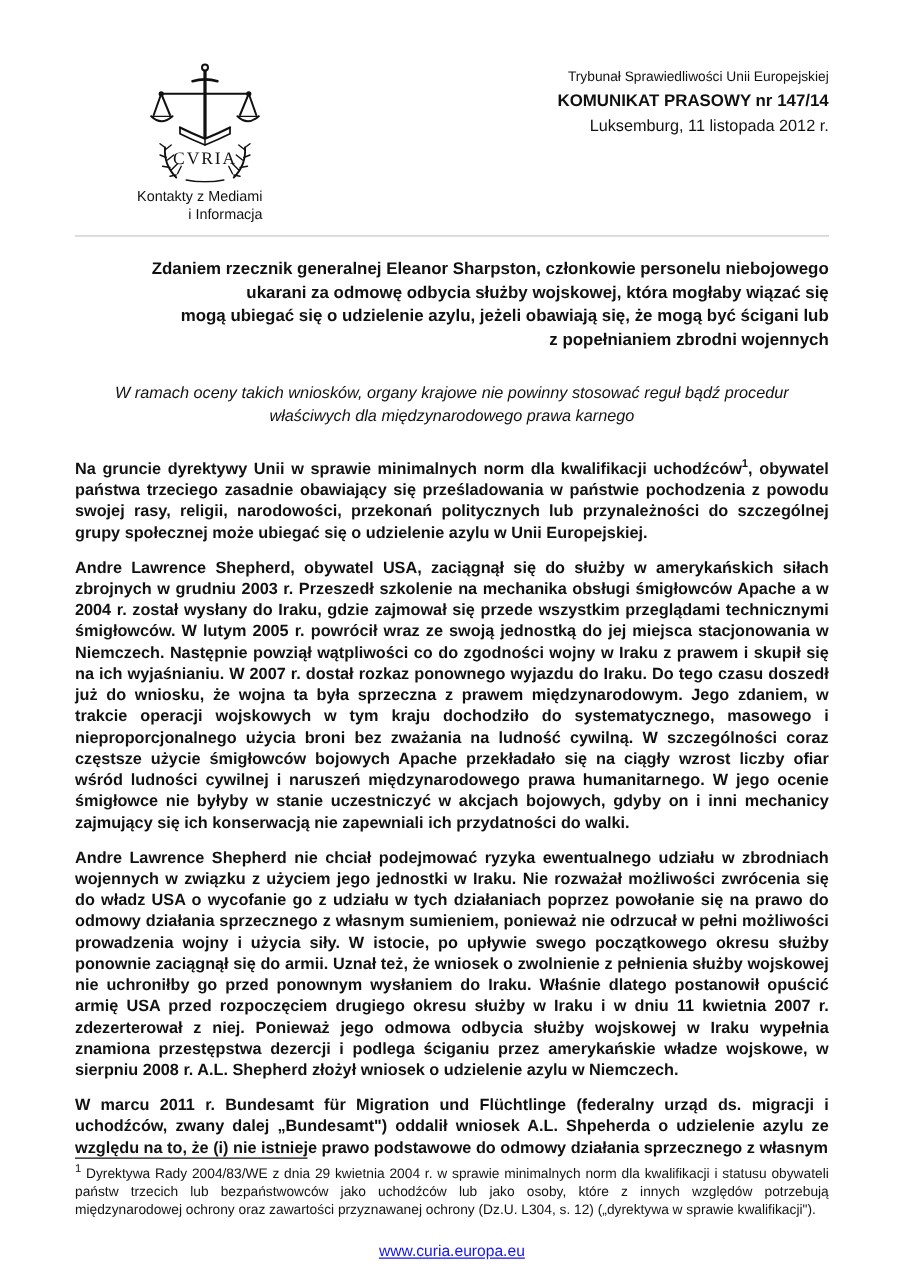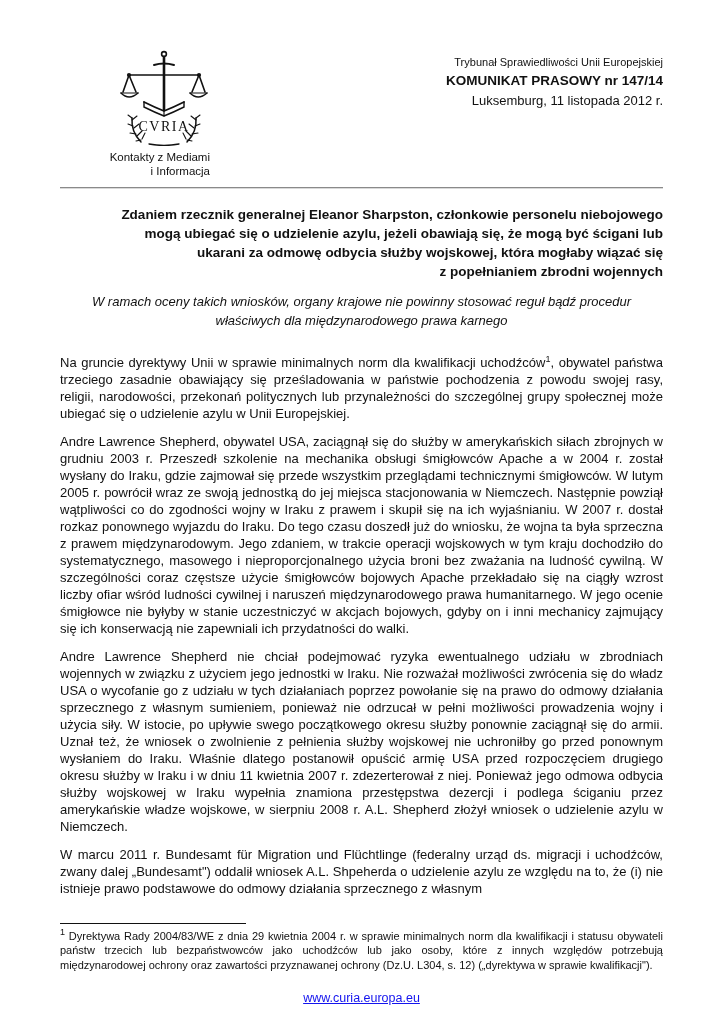--- a/index.html
+++ b/index.html
@@ -28,24 +28,24 @@
   .dateline { font-size: 13px; line-height: 1.5; }
   .case-block { margin-top: 36px; font-size: 13px; line-height: 1.45; }
 
   .rule {
     height: 2px; background: #8a8a8a; border-bottom: 1px solid #d9d9d9;
     margin-top: 8px;
   }
 
   
   .headline { margin-top: 16px; text-align: right; font-weight: bold; font-size: 13.5px; line-height: 1.42; }
-  .subheadline { margin-top: 12px; text-align: center; font-style: italic; font-size: 13px; line-height: 1.42; }
+  .subheadline { margin-top: 24px; text-align: center; font-style: italic; font-size: 13px; line-height: 1.42; }
 
   
-  .body-text { margin-top: 24px; }
+  .body-text { margin-top: 24px; font-weight: bold; }
   .body-text p {
     font-size: 13px; line-height: 17px; text-align: justify;
     margin-bottom: 11px;
   }
   .body-text p:last-child { margin-bottom: 0; }
   sup { font-size: 9px; line-height: 0; vertical-align: super; }
 
   
   .footnote-block { margin-top: auto; }
   .footnote-rule { width: 186px; border-top: 1px solid #111; margin-bottom: 5px; }
@@ -105,22 +105,22 @@
       <div class="institution">Trybunał Sprawiedliwości Unii Europejskiej</div>
       <div class="release-no">KOMUNIKAT PRASOWY nr 147/14</div>
       <div class="dateline">Luksemburg, 11 listopada 2012 r.</div>
     </div>
   </div>
 
   <div class="rule"></div>
 
   <div class="headline">
     <div>Zdaniem rzecznik generalnej Eleanor Sharpston, członkowie personelu niebojowego</div>
+    <div>ukarani za odmowę odbycia służby wojskowej, która mogłaby wiązać się</div>
     <div>mogą ubiegać się o udzielenie azylu, jeżeli obawiają się, że mogą być ścigani lub</div>
-    <div>ukarani za odmowę odbycia służby wojskowej, która mogłaby wiązać się</div>
     <div>z popełnianiem zbrodni wojennych</div>
   </div>
 
   <div class="subheadline">
     <div>W ramach oceny takich wniosków, organy krajowe nie powinny stosować reguł bądź procedur</div>
     <div>właściwych dla międzynarodowego prawa karnego</div>
   </div>
 
   <div class="body-text">
     <p><span>Na gruncie dyrektywy Unii w sprawie minimalnych norm dla kwalifikacji uchodźców</span><sup>1</sup><span>, obywatel państwa trzeciego zasadnie obawiający się prześladowania w państwie pochodzenia z powodu swojej rasy, religii, narodowości, przekonań politycznych lub przynależności do szczególnej grupy społecznej może ubiegać się o udzielenie azylu w Unii Europejskiej.</span></p>

